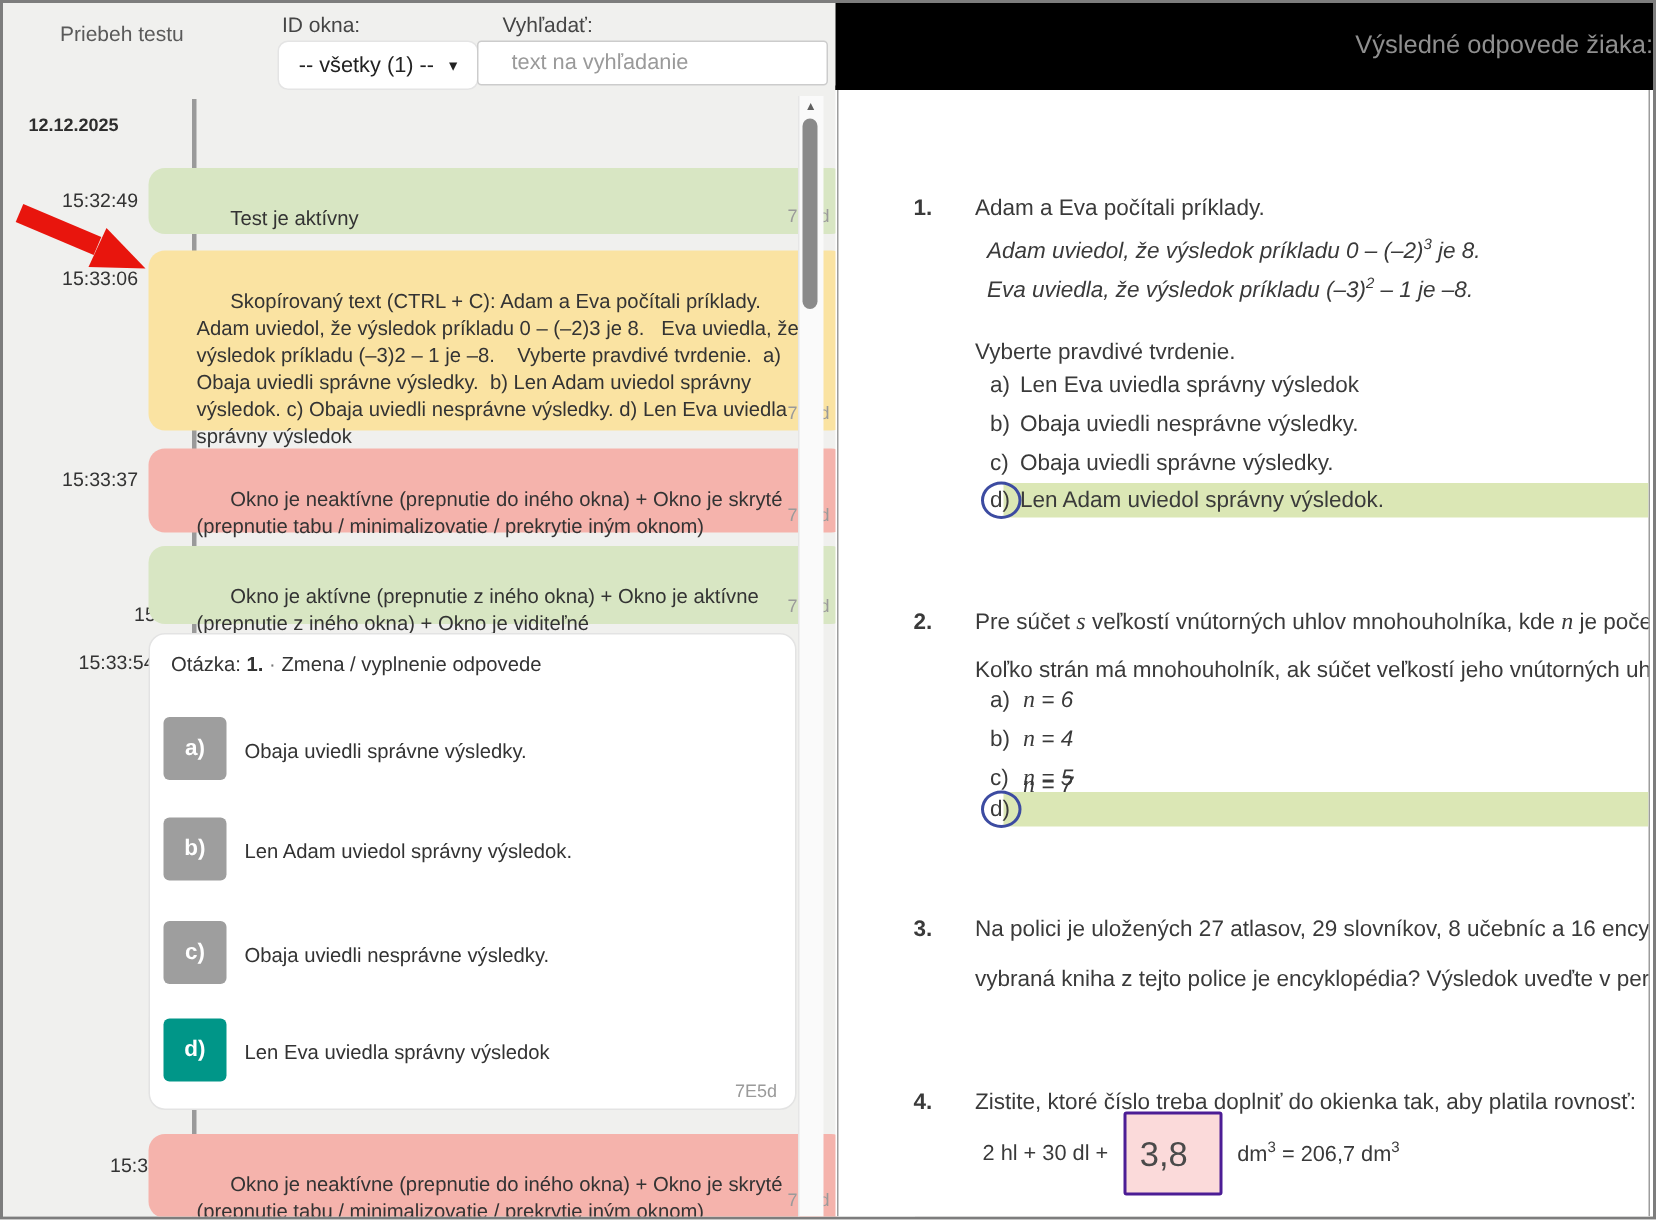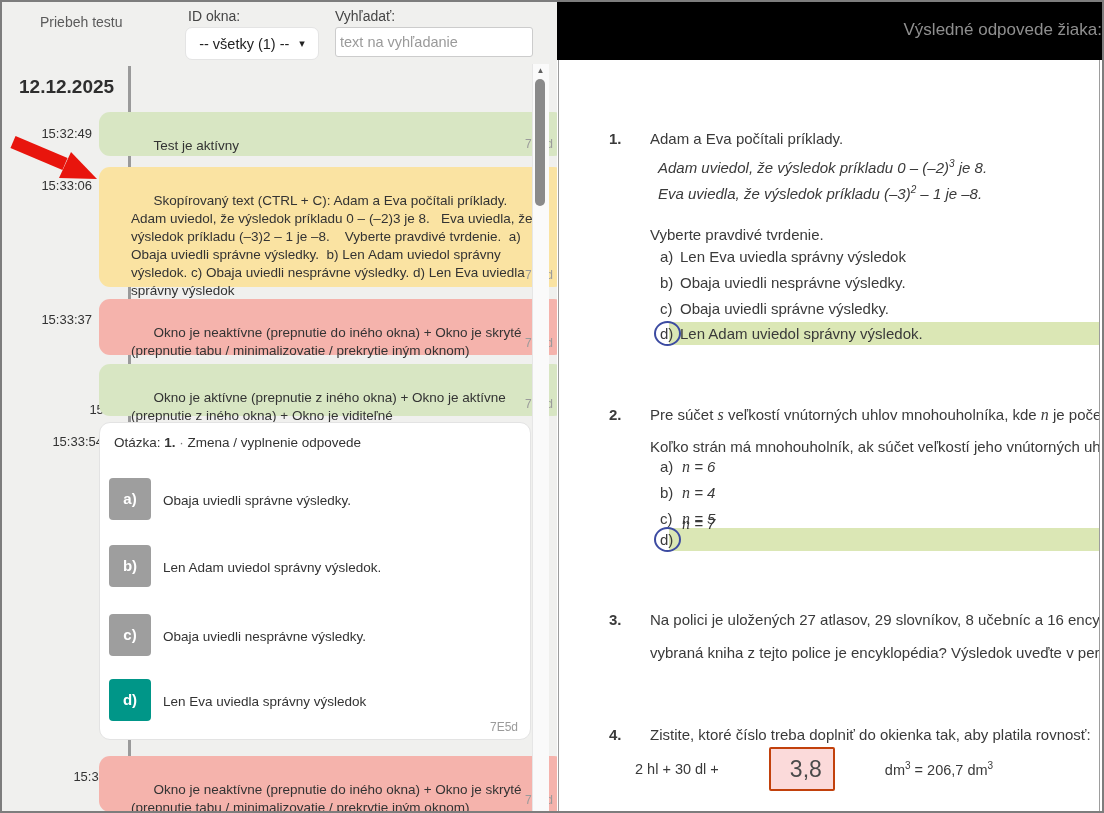--- a/index.html
+++ b/index.html
@@ -14,26 +14,26 @@
   .ctl-label{position:absolute;font-size:14px;color:#454545;}
   .lbl-window{left:186px;top:6px;}
   .lbl-search{left:333px;top:6px;}
   .fake-select{
     position:absolute;left:183px;top:25px;width:132px;height:31px;background:#fff;
     border:1px solid #e4e4e4;border-radius:7px;display:flex;align-items:center;
     justify-content:center;gap:10px;font-size:14.5px;color:#222;cursor:pointer;
   }
   .fake-select .chev{font-size:11px;color:#222;}
   .search-input{
-    position:absolute;left:333px;top:25px;width:188px;height:28px;background:#fff;
-    border:1px solid #ccc;border-radius:3px;font-size:14.5px;padding:0 4px;
+    position:absolute;left:316px;top:25px;width:188px;height:28px;background:#fff;
+    border:1px solid #ccc;border-radius:3px;font-size:14.5px;padding:0 22px;
     font-family:"Liberation Sans",sans-serif;color:#333;box-sizing:content-box;
   }
   .search-input::placeholder{color:#9a9a9a;}
-  .date-label{position:absolute;left:17px;top:74px;font-size:19px;font-weight:bold;color:#2e2e2e;}
+  .date-label{position:absolute;left:17px;top:74px;font-size:12px;font-weight:bold;color:#2e2e2e;}
   .timeline{position:absolute;left:126px;top:64px;bottom:0;width:3px;background:#9a9a9a;}
   .ts{position:absolute;left:0;width:90px;text-align:right;font-size:13px;color:#333;}
   .card{
     position:absolute;left:97px;width:402px;border-radius:11px;
     padding:7px 32px;font-size:13.5px;line-height:1.33;color:#333;
     white-space:pre-wrap;box-sizing:content-box;
   }
   .card .badge{position:absolute;right:12px;bottom:3px;font-size:12px;color:#9a9a9a;white-space:nowrap;}
   .card.green{background:#d8e6c3;}
   .card.yellow{background:#fae3a2;}
@@ -71,24 +71,24 @@
   .mvar{font-family:"Liberation Serif",serif;font-style:italic;font-size:16px;}
   sup{font-size:10px;}
   .hl-bar{position:absolute;left:110px;right:0;height:23px;background:#dbe7b5;}
   .sel-circle{
     position:absolute;width:27px;height:25px;border:2px solid #3c4ba1;border-radius:50%;
     box-sizing:border-box;
   }
   .opt-label{position:absolute;left:101px;white-space:nowrap;}
   .opt-text{position:absolute;left:121px;white-space:nowrap;}
   .opt-val{position:absolute;left:123px;white-space:nowrap;font-style:italic;}
-  .eq-row{position:absolute;left:76px;top:688px;height:42px;display:flex;align-items:center;font-size:14.5px;color:#3a3a3a;gap:40px;}
+  .eq-row{position:absolute;left:96px;top:688px;height:42px;display:flex;align-items:center;font-size:14.5px;color:#3a3a3a;}
   .eq-box{
-    width:66px;height:44px;background:#fbdada;border:2px solid #c2410c;border-radius:2px;
-    display:flex;align-items:center;padding-left:19px;box-sizing:border-box;
+    width:66px;height:56px;background:#fbdada;border:2px solid #4c1d95;border-radius:2px;
+    display:flex;align-items:center;padding-left:9px;box-sizing:border-box;
     font-size:23px;color:#4a4a4a;margin:0 10px;
   }
 </style>
 </head>
 <body>
 
 <div class="page">
 
   <div class="left-panel">
 

